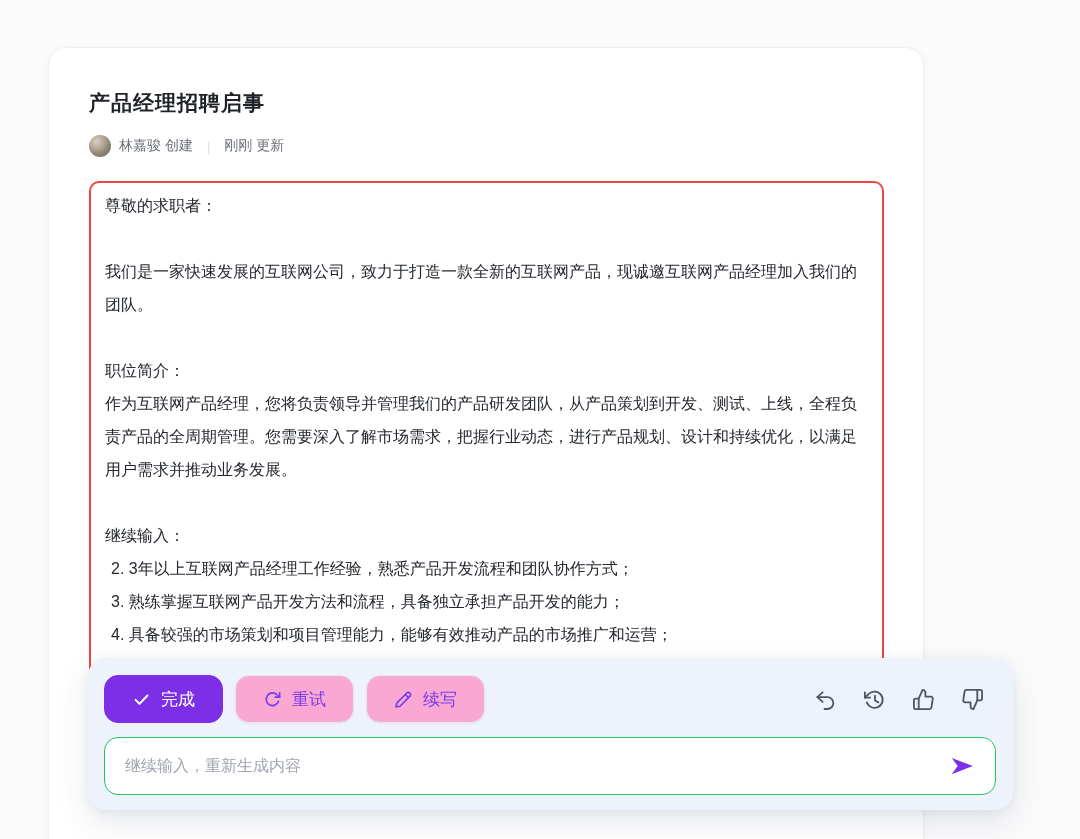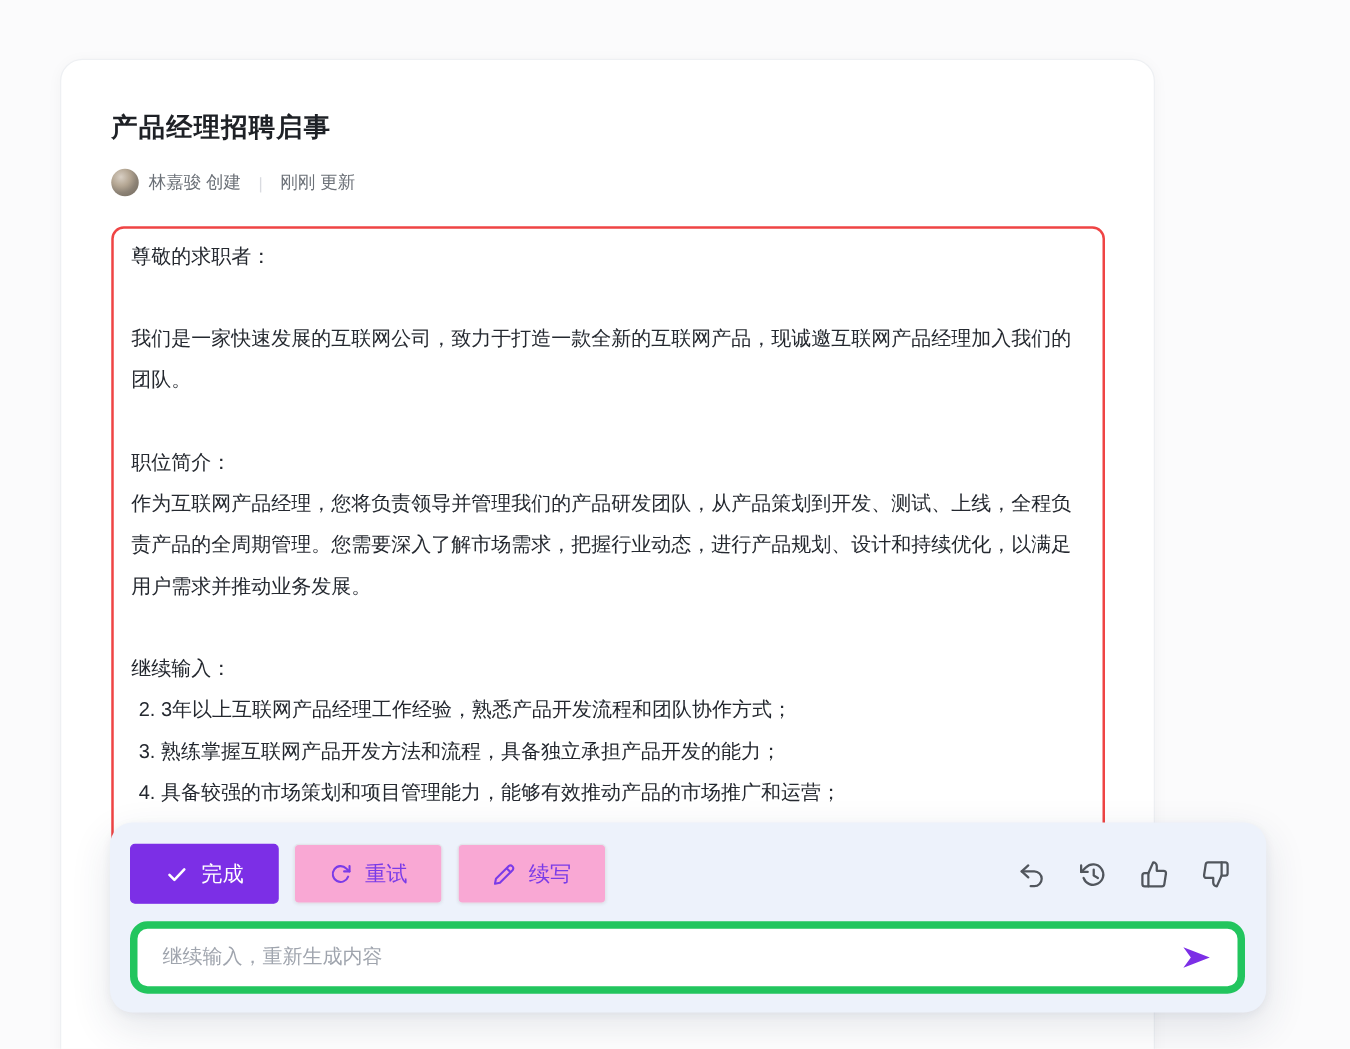--- a/index.html
+++ b/index.html
@@ -78,21 +78,21 @@
     padding: 17px 17px 16px 16px;
     z-index: 5;
   }
   .btn-row {
     display: flex;
     align-items: center;
     height: 48px;
   }
   .ai-btn {
     height: 48px;
-    border-radius: 4px;
+    border-radius: 14px;
     display: inline-flex;
     align-items: center;
     justify-content: center;
     gap: 10px;
     font-family: inherit;
     font-size: 17px;
     padding: 0 27px;
     cursor: pointer;
     margin-right: 12px;
   }
@@ -124,21 +124,21 @@
     color: #51565d;
     cursor: pointer;
     display: inline-flex;
     align-items: center;
   }
 
   .input-row {
     margin-top: 14px;
     height: 58px;
     background: #ffffff;
-    border: 6px solid #22c55e;
+    border: 1px solid #22c55e;
     border-radius: 14px;
     display: flex;
     align-items: center;
     padding: 0 18px 0 20px;
   }
   .ai-input {
     flex: 1;
     border: none;
     outline: none;
     background: transparent;

